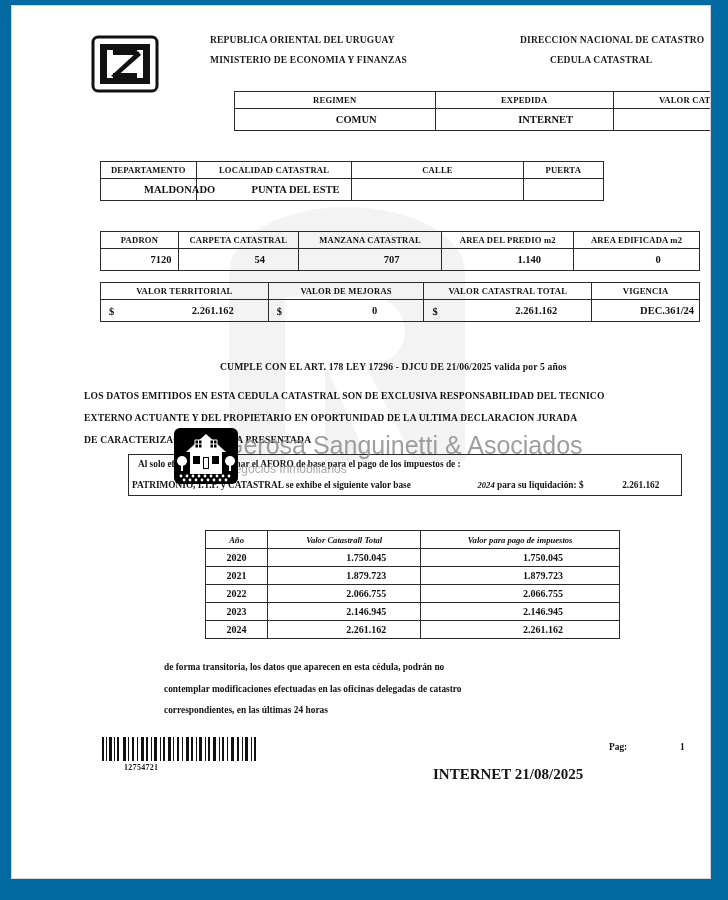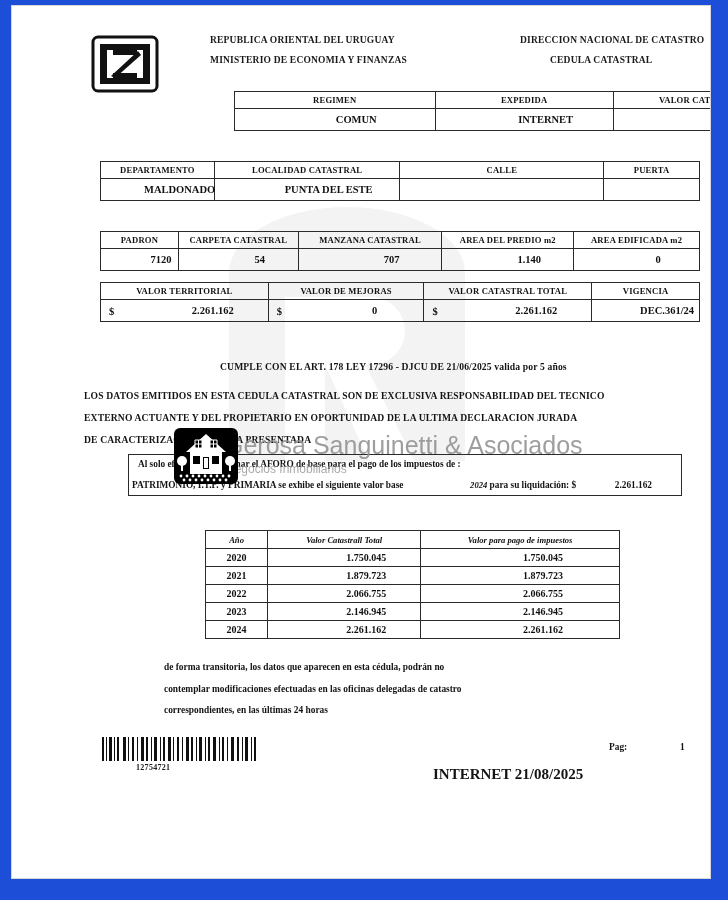--- a/index.html
+++ b/index.html
@@ -10,21 +10,21 @@
   body {
     width: 728px;
     height: 900px;
     overflow: hidden;
     font-family: "Liberation Serif", serif;
   }
   .viewport {
     position: relative;
     width: 728px;
     height: 900px;
-    background: #1d4ed8;
+    background: #0369a1;
   }
   
   .page {
     position: absolute;
     left: 12px;
     top: 6px;
     width: 698px;
     height: 872px;
     background: #ffffff;
     overflow: hidden;
@@ -132,21 +132,21 @@
     height: 21px;
     padding-left: 43px;
   }
   .tbl .small {
     font-size: 9px;
   }
 
   
   #tbl-regimen { left: 222px; top: 85px; width: 558px; }
   
-  #tbl-departamento { left: 88px; top: 155px; width: 600px; }
+  #tbl-departamento { left: 88px; top: 155px; width: 504px; }
   
   #tbl-padron { left: 88px; top: 225px; width: 600px; }
   
   #tbl-valores { left: 88px; top: 276px; width: 600px; }
 
   .money-cell {
     position: relative;
   }
   .money-cell .sym {
     position: absolute;
@@ -269,21 +269,20 @@
   #barcode svg { display:block; width:100%; height:100%; }
   #barcode-number {
     position: absolute;
     left: 112px;
     top: 757px;
     font-family: "Liberation Serif", serif;
     font-size: 8px;
     font-weight: bold;
     color: #1a1a1a;
     letter-spacing: 0.3px;
-    margin-left: 12px;
   }
   #footer-internet {
     position: absolute;
     left: 421px;
     top: 760px;
     font-family: "Liberation Serif", serif;
     font-weight: bold;
     font-size: 15px;
     color: #141414;
     white-space: nowrap;
@@ -441,21 +440,21 @@
       </table>
 
       <div class="para" id="p-cumple">CUMPLE CON EL ART. 178 LEY 17296 - DJCU DE 21/06/2025 valida por 5 años</div>
       <div class="para" id="p-l1">LOS DATOS EMITIDOS EN ESTA CEDULA CATASTRAL SON DE EXCLUSIVA RESPONSABILIDAD DEL TECNICO</div>
       <div class="para" id="p-l2">EXTERNO ACTUANTE Y DEL PROPIETARIO EN OPORTUNIDAD DE LA ULTIMA DECLARACION JURADA</div>
       <div class="para" id="p-l3">DE CARACTERIZACION URBANA PRESENTADA</div>
 
       <div id="aforo-box"></div>
       <div class="aforo-line" id="aforo-l1">Al solo efecto de determinar el AFORO de base para el pago de los impuestos de :</div>
       <div class="aforo-line" id="aforo-l2">
-        <span>PATRIMONIO, I.T.P.  y PRIMARIA se exhibe el siguiente valor base</span>
+        <span>PATRIMONIO, I.T.P.  y CATASTRAL se exhibe el siguiente valor base</span>
         <span class="aforo-gap-a"></span>
         <span id="aforo-year">2024</span>
         <span>para su liquidación: $</span>
         <span class="aforo-gap-b"></span>
         <span>2.261.162</span>
       </div>
 
       <div class="wm-brand">
         <div class="wm-title">Gerosa Sanguinetti &amp; Asociados</div>
         <div class="wm-sub">Negocios Inmobiliarios</div>

